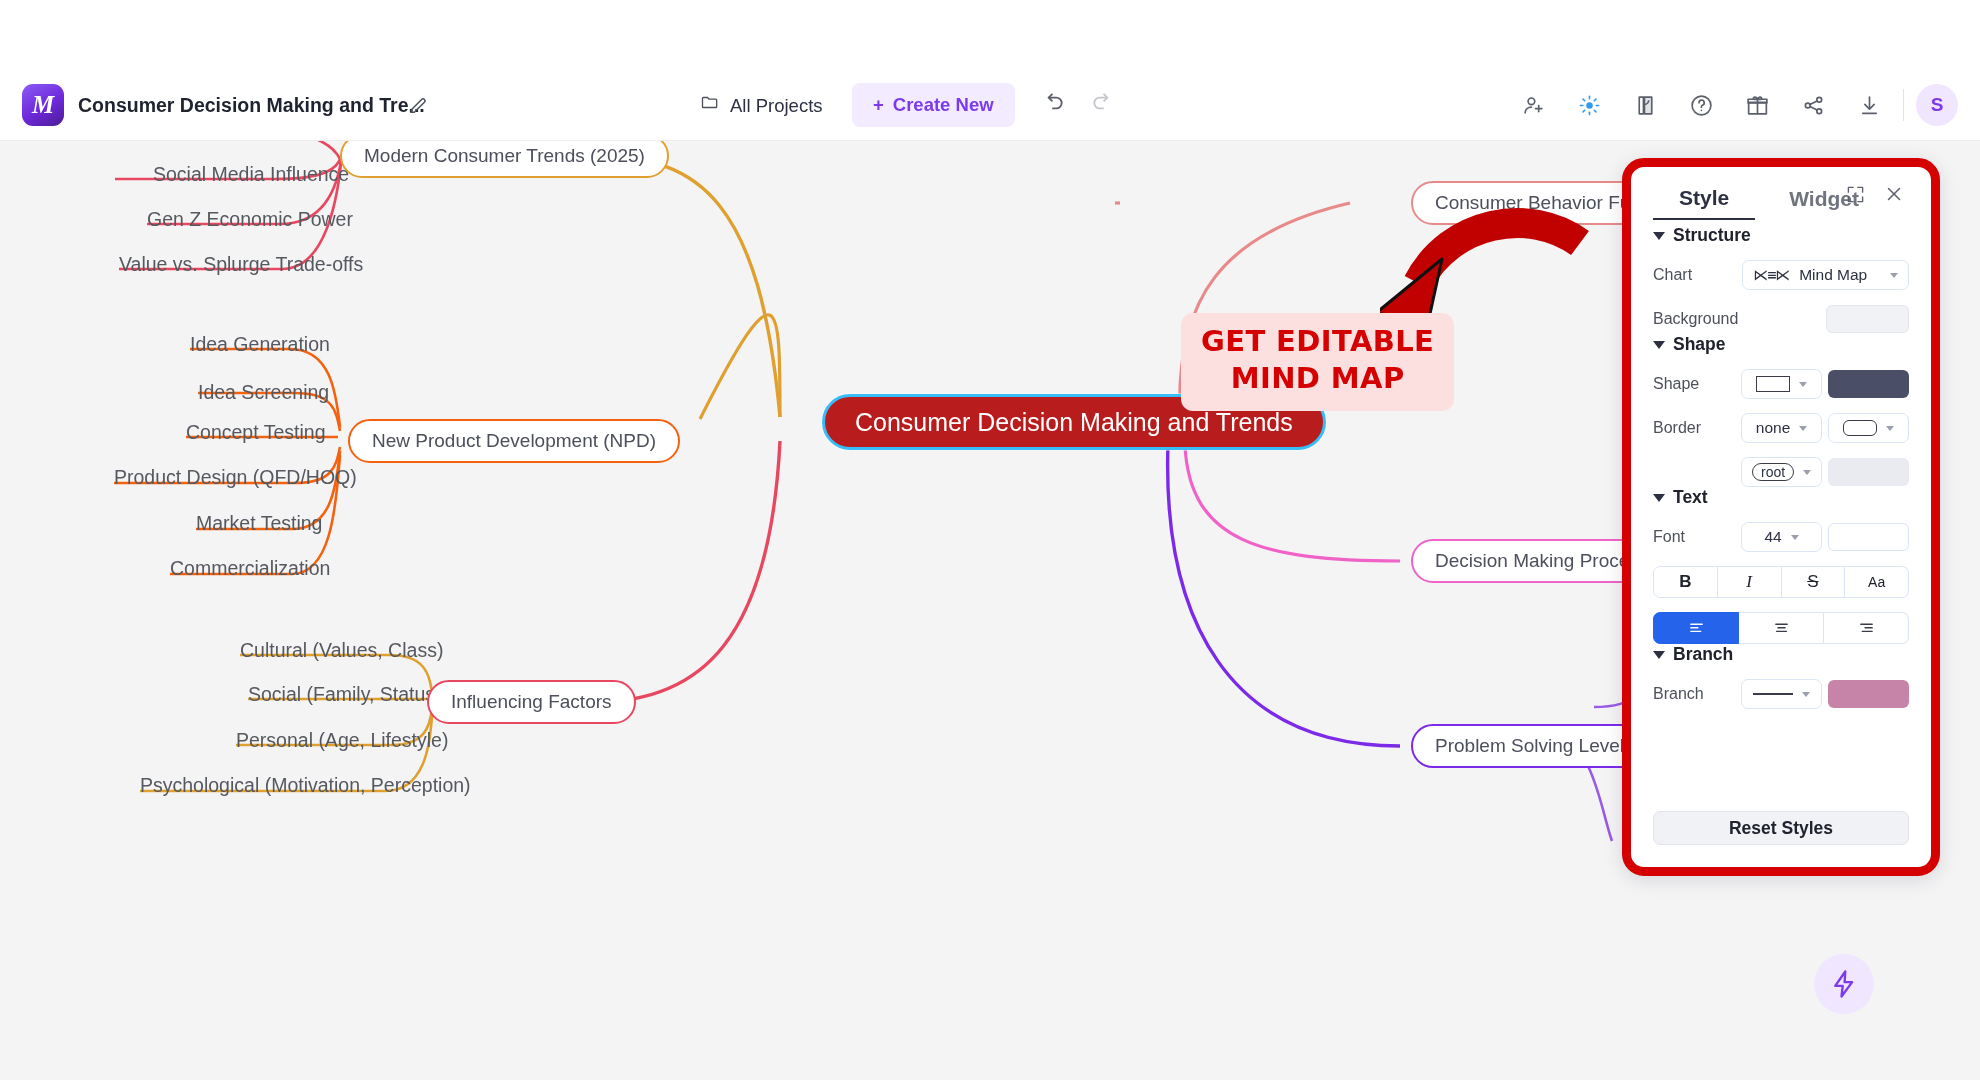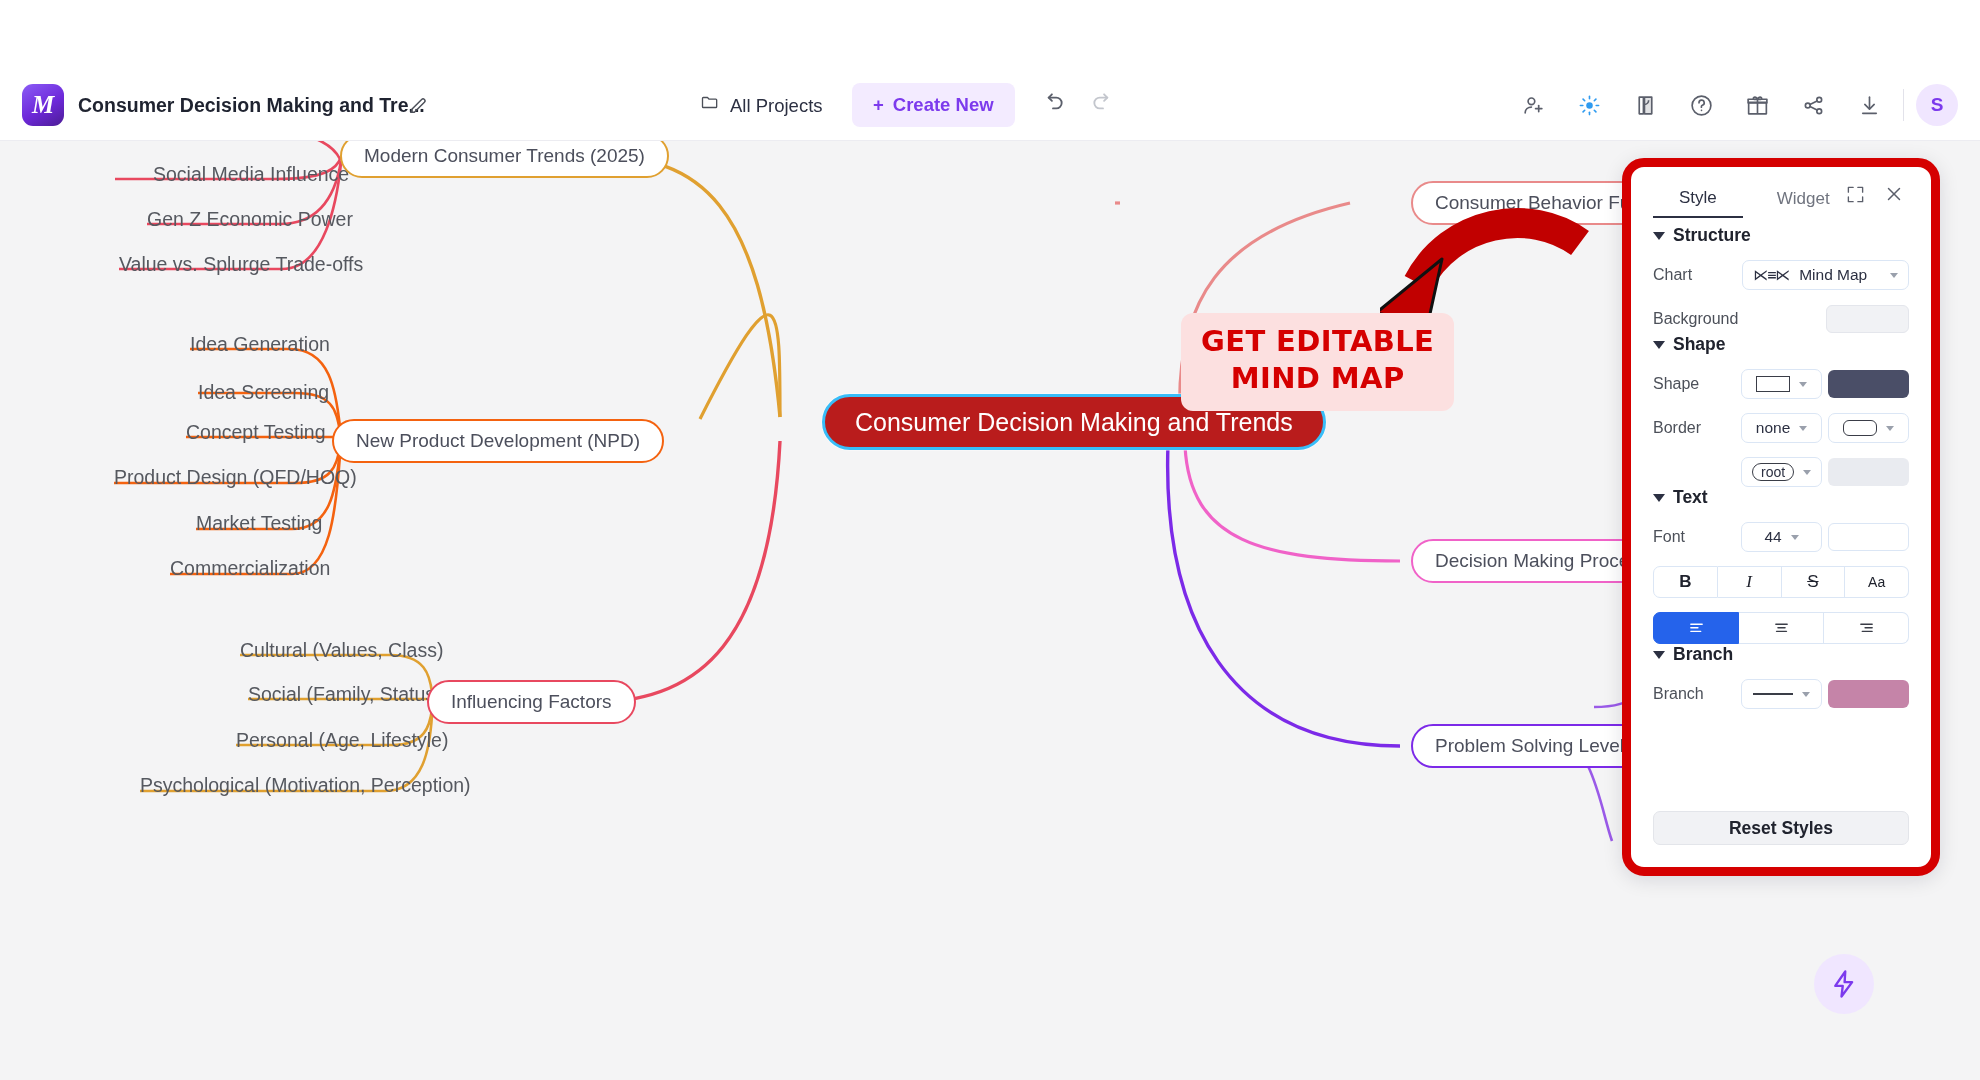--- a/index.html
+++ b/index.html
@@ -99,21 +99,21 @@
   .get-editable .l2 { display:block; }
 
   
   .style-panel-wrap {
     position: absolute; left: 1622px; top: 158px; width: 318px; height: 718px;
     border: 9px solid #d50000; border-radius: 22px;
     background: #ffffff; box-shadow: 0 4px 20px rgba(20,20,40,.12);
   }
   .sp-inner { position:absolute; inset:0; padding: 14px 22px 0 22px; }
   .sp-tabs { display:flex; align-items:center; position:relative; height: 44px; }
-  .sp-tab { font-size: 17px; color:#2c3042; cursor:pointer; padding-bottom: 8px;}
+  .sp-tab { font-size: 21px; color:#2c3042; cursor:pointer; padding-bottom: 8px; font-weight: bold;}
   .sp-tab.active { border-bottom: 2px solid #2c3042; padding: 0 26px 8px 26px; }
   .sp-tab.inactive { color:#70747f; margin-left: 34px; }
   .sp-expand { position:absolute; right: 44px; top: 4px; cursor:pointer; }
   .sp-close { position:absolute; right: 4px; top: 2px; cursor:pointer; }
 
   .sp-section { display:flex; align-items:center; gap: 8px; margin-top: 0; }
   .caret { width:0;height:0;border-left:6px solid transparent;border-right:6px solid transparent;border-top:8px solid #2c3042; }
   .sp-section-title { font-size: 17.5px; font-weight:700; color:#20232e; }
 
   .sp-row { display:flex; align-items:center; margin-top: 14px; height: 30px; }
@@ -370,21 +370,21 @@
     <div class="leaf" style="left:1958px; top:122px;">De</div>
     <div class="leaf" style="left:1958px; top:172px;">Bu</div>
     <div class="leaf" style="left:1958px; top:222px;">Us</div>
 
     <div class="leaf" style="left:1693px; top:551px;">Extensive (EPS)</div>
     <div class="leaf" style="left:1693px; top:595px;">Limited (LPS)</div>
     <div class="leaf" style="left:1693px; top:645px;">Routinized (RPS)</div>
 
     <div class="node" style="left:340px; top:-7px; border-color:#e0a030;">Modern Consumer Trends (2025)</div>
 
-    <div class="node" style="left:332px; top:278px; border-color:#f4620f;">New Product Development (NPD)</div>
+    <div class="node" style="left:348px; top:278px; border-color:#f4620f;">New Product Development (NPD)</div>
 
     <div class="node" style="left:427px; top:539px; border-color:#e8485f;">Influencing Factors</div>
 
     <div class="node" style="left:1411px; top:40px; border-color:#e98a8a;">Consumer Behavior Fu</div>
 
     <div class="node" style="left:1411px; top:398px; border-color:#f062c8;">Decision Making Proce</div>
 
     <div class="node" style="left:1411px; top:583px; border-color:#7c2ae8;">Problem Solving Levels</div>
 
     <div class="root-node" style="left:822px; top:253px;">Consumer Decision Making and Trends</div>

